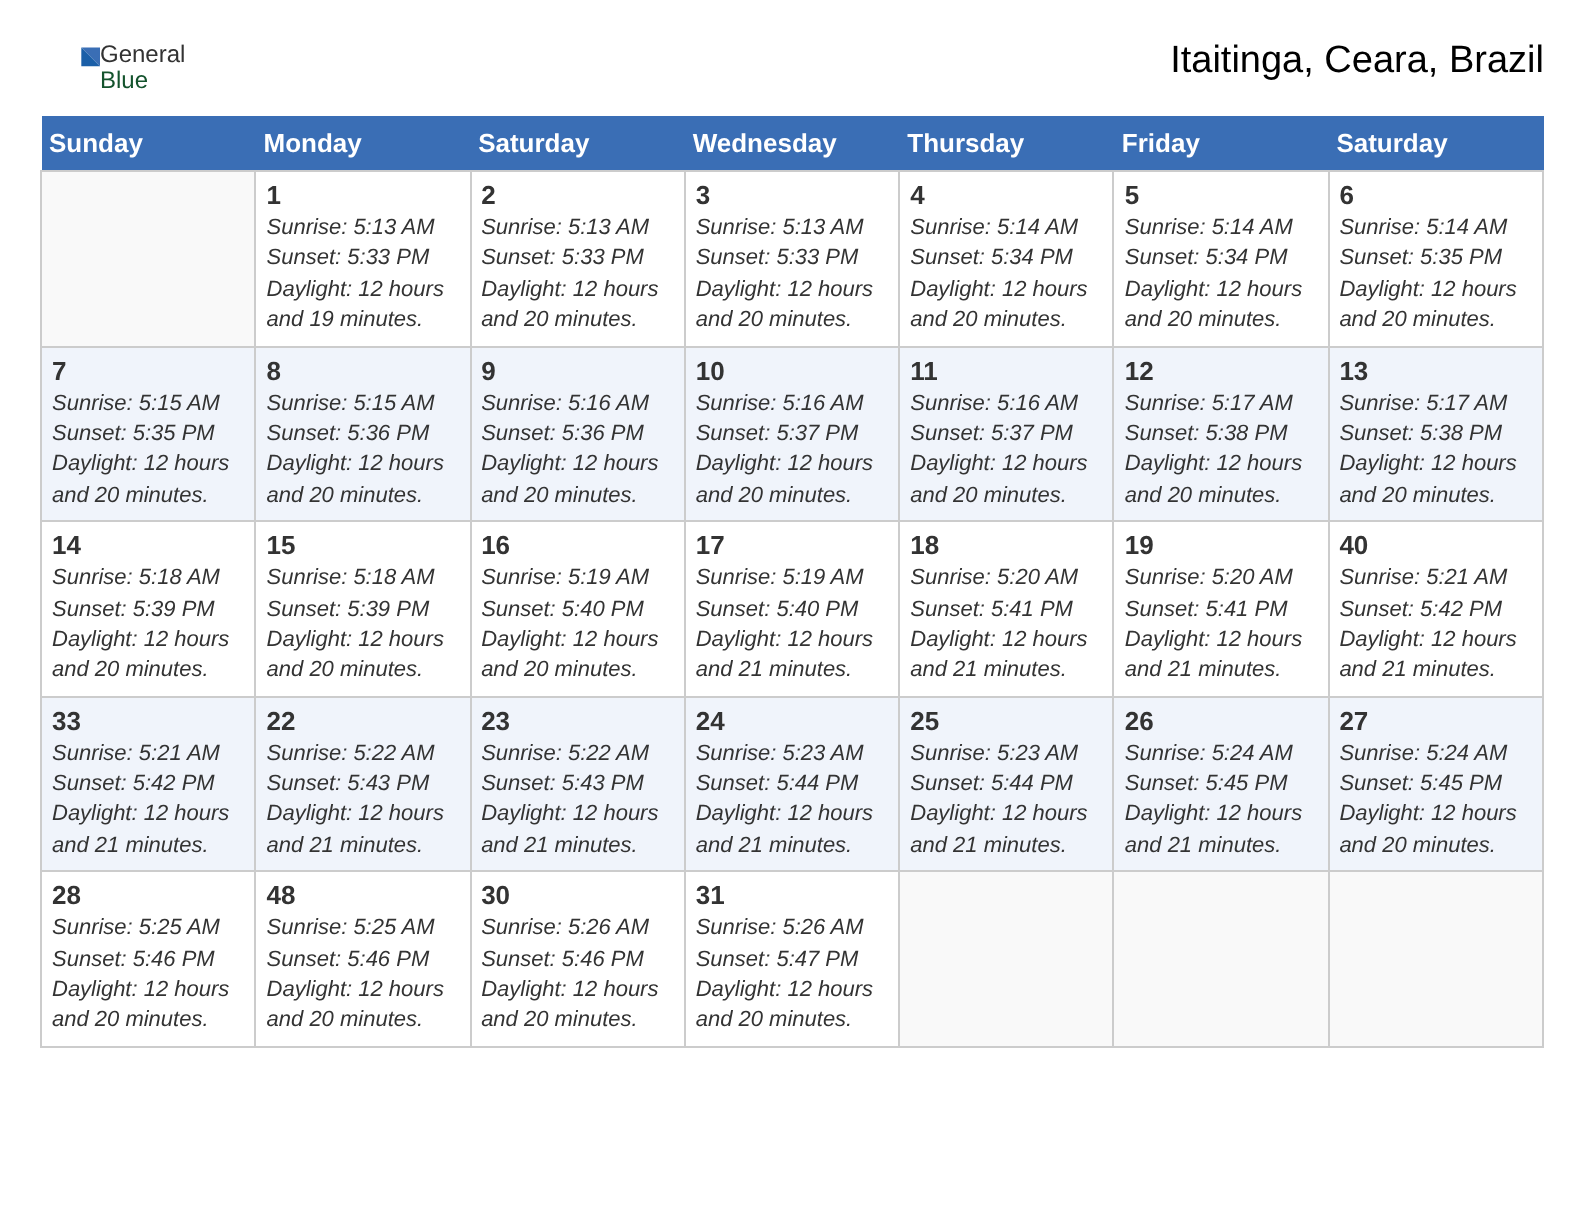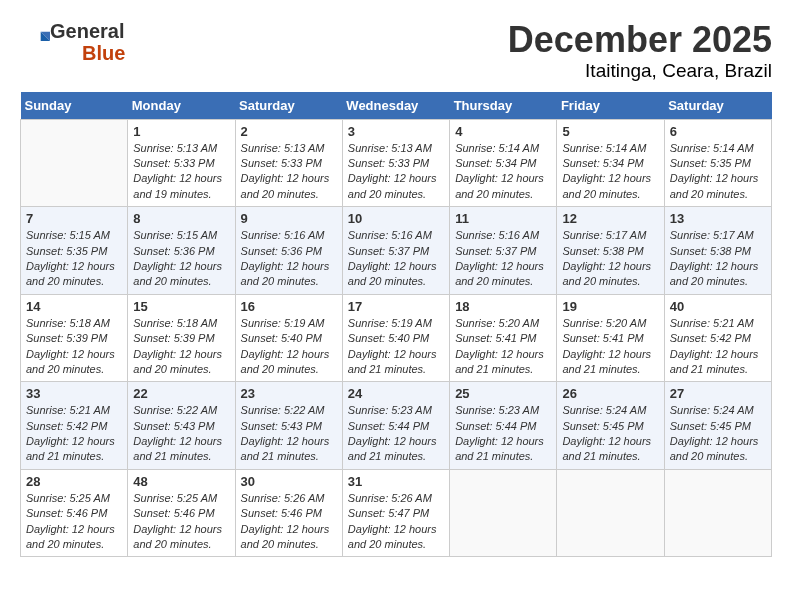--- a/index.html
+++ b/index.html
@@ -14,26 +14,26 @@
       display: flex;
       justify-content: space-between;
       align-items: flex-start;
       margin-bottom: 10px;
     }
     .logo {
       display: flex;
       align-items: center;
     }
     .logo-text {
-      font-size: 20px;
-      font-weight: bold;
+      font-size: 12px;
+      font-weight: normal;
       line-height: 1.1;
     }
     .logo-general { color: #333; }
-    .logo-blue { color: #c2410c; margin-left: 32px; }
+    .logo-blue { color: #14532d; }
     .logo-icon {
       width: 28px;
       height: 28px;
       margin-left: 2px;
     }
     .title-area {
       text-align: right;
     }
     .month-title {
       font-size: 36px;
@@ -92,21 +92,20 @@
     <svg class="logo-icon" viewBox="0 0 30 30">
       <polygon points="20,4 30,4 30,14" fill="#3a6eb5"></polygon>
       <polygon points="20,4 30,14 20,14" fill="#1a5fa8"></polygon>
     </svg>
     <div class="logo-text">
       <span class="logo-general">General</span><br>
       <span class="logo-blue">Blue</span>
     </div>
   </div>
   <div class="title-area">
-    <div class="month-title">December 2025</div>
     <div class="location">Itaitinga, Ceara, Brazil</div>
   </div>
 </div>
 
 <table>
   <thead>
     <tr>
     <th>Sunday</th>
         <th>Monday</th>
         <th>Saturday</th>

